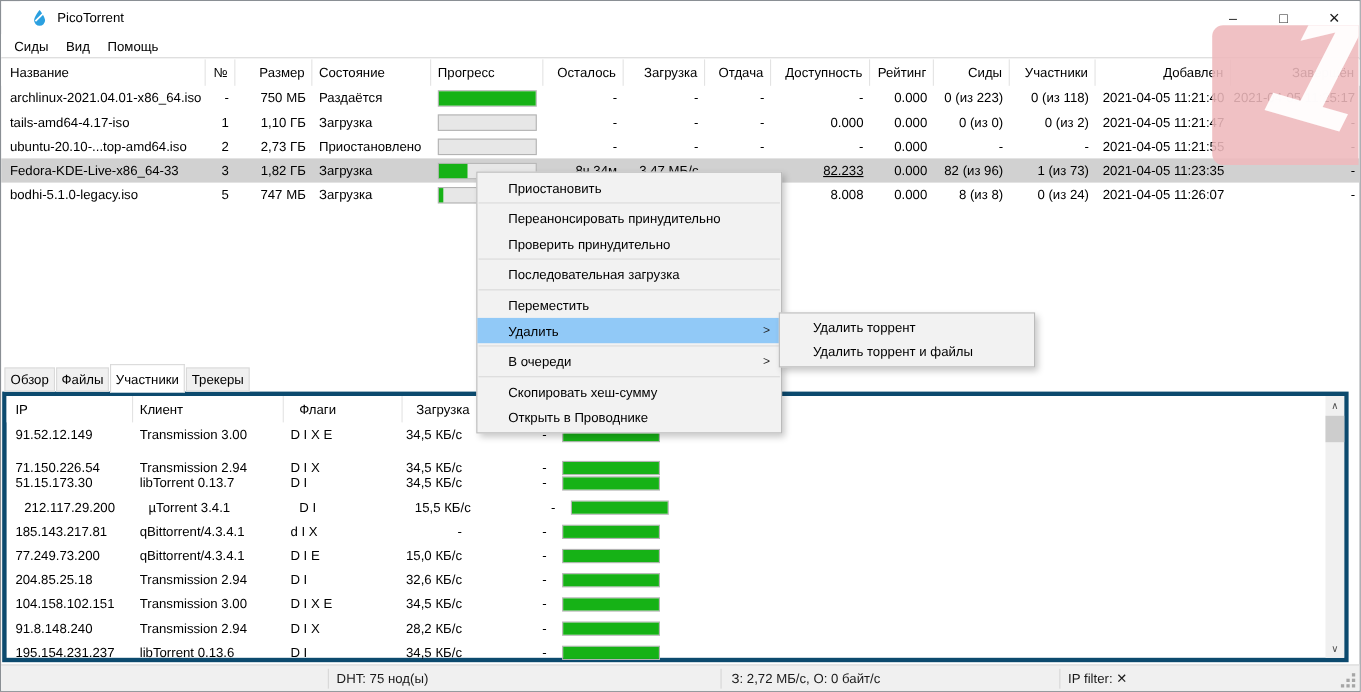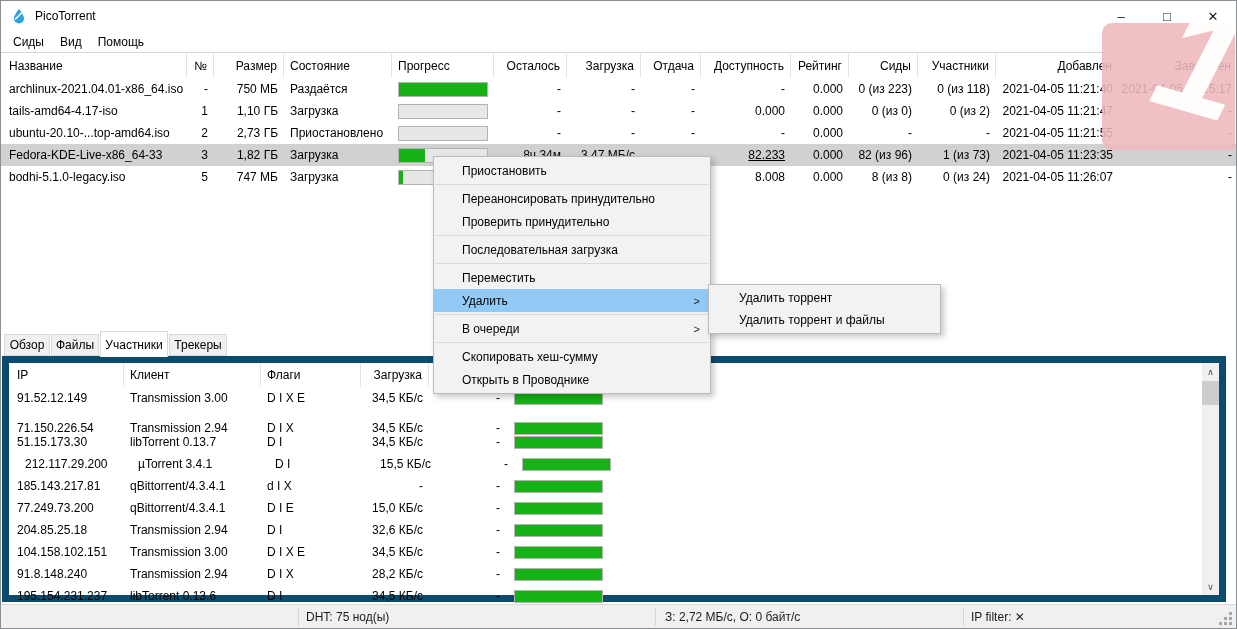--- a/index.html
+++ b/index.html
@@ -1,21 +1,21 @@
 <!DOCTYPE html>
 <html><head>
 <meta charset="utf-8">
 <style>
   *{margin:0;padding:0;box-sizing:border-box}
   html,body{width:1237px;height:629px;overflow:hidden}
   body{font-family:"Liberation Sans",sans-serif;font-size:12px;color:#000;background:#fff;
        position:relative;border:1px solid #8a8f94}
 
   
-  .titlebar{position:absolute;top:0;left:0;right:0;height:30px;background:#fff;display:flex;align-items:center}
+  .titlebar{position:absolute;top:0;left:17px;right:0;height:30px;background:#fff;display:flex;align-items:center}
   .logo{margin-left:10px;width:16px;height:16px;flex:none}
   .apptitle{margin-left:8px}
   .winbtns{position:absolute;right:0;top:0;display:flex}
   .winbtn{width:46px;height:30px;display:flex;align-items:center;justify-content:center;color:#1a1a1a;font-size:13px}
 
   
   #menubar{position:absolute;top:30px;left:0;right:0;height:22px;border-bottom:1px solid #d7d7d7;
            display:flex;align-items:center;padding-left:4px;background:#fff}
   .menu-top-item{padding:0 8px;height:22px;line-height:22px}
 
@@ -34,21 +34,21 @@
   .pbar.small{width:90px;height:13px;margin-left:2px}
   .pfill{height:100%;background:#16b216}
 
   
   #tabs{position:absolute;top:330px;left:0;height:26px;width:100%;z-index:4}
   .tab{position:absolute;top:3px;height:22px;border:1px solid #d9d9d9;background:#f0f0f0;
        display:flex;align-items:center;justify-content:center;white-space:nowrap}
   .tab.active{top:0;height:26px;background:#fff;border-bottom:none;z-index:5}
 
   
-  #peers-panel{position:absolute;left:1px;top:355px;width:1224px;height:246px;border:7px solid #0c4a6e;background:#fff}
+  #peers-panel{position:absolute;left:1px;top:355px;width:1224px;height:246px;border:4px solid #0c4a6e;background:#fff}
   #peers-header{position:absolute;top:0;left:0;height:24px;display:flex;background:#fff}
   #peers-header .th:first-child{padding-left:8px}
   #peers-rows{position:absolute;top:24px;left:0;right:17px;bottom:0}
   .prow{position:absolute;left:0;height:22px;display:flex;width:700px}
   .prow .td:first-child{padding-left:8px}
 
   
   .vsb{position:absolute;top:0;right:0;bottom:0;width:17px;background:#f0f0f0}
   .vsb-btn{position:absolute;left:0;width:17px;height:17px;display:flex;align-items:center;justify-content:center;
            color:#505050;font-size:9px}
@@ -230,21 +230,21 @@
     <div class="tab" style="left: 3px; width: 46px;">Обзор</div>
     <div class="tab" style="left: 50px; width: 48px;">Файлы</div>
     <div class="tab active" style="left: 99px; width: 68px;">Участники</div>
     <div class="tab" style="left: 168px; width: 58px;">Трекеры</div>
   </div>
 
 <div id="peers-panel">
   <div id="peers-header">
       <div class="th" style="width: 115px;">IP</div>
       <div class="th" style="width: 137px;">Клиент</div>
-      <div class="th" style="width: 100px;">Флаги</div>
+      <div class="th" style="width: 100px; margin-left: 8px;">Флаги</div>
       <div class="th right" style="width: 68px;">Загрузка</div>
       <div class="th right" style="width: 77px;"></div>
       <div class="th" style="width: 103px; border-right: none;"></div>
     </div>
   <div id="peers-rows">
       <div class="prow" style="top: 0px;">
         <div class="td" style="width: 115px;">91.52.12.149</div>
         <div class="td" style="width: 137px;">Transmission 3.00</div>
         <div class="td" style="width: 100px;">D I X E</div>
         <div class="td right" style="width: 68px;">34,5 КБ/с</div>

